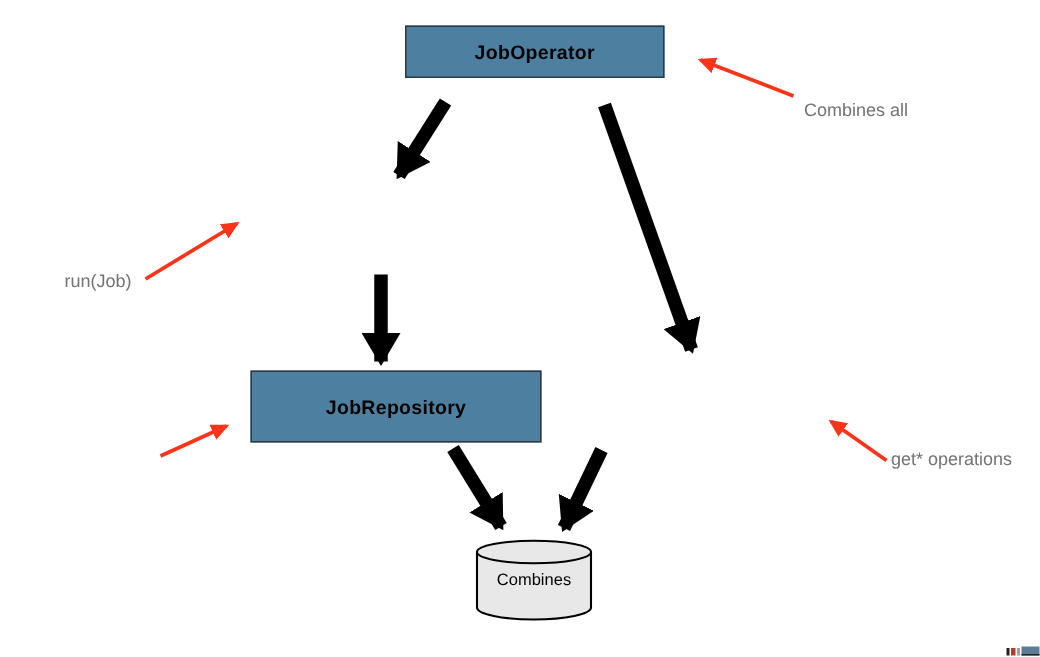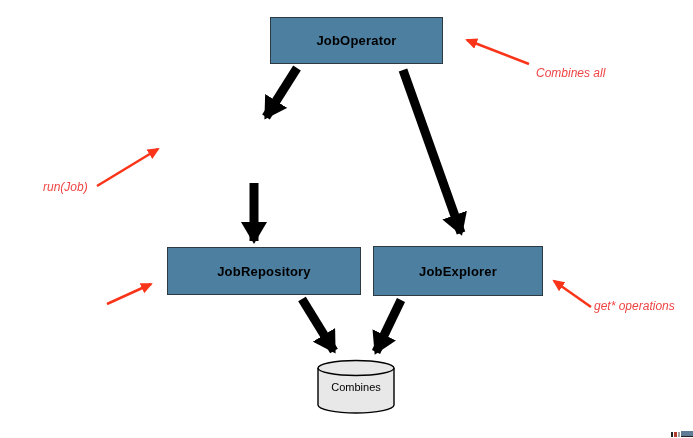--- a/index.html
+++ b/index.html
@@ -25,30 +25,29 @@
     border: 1.5px solid #2e3a42;
     display: flex; align-items: center; justify-content: center;
     box-sizing: border-box;
   }
   .node .label {
     font-weight: bold;
     font-size: 13px;
     color: #000000;
     letter-spacing: 0.2px;
   }
-  .node-joboperator   { left: 270px; top: 17px;  width: 173px; height: 47px; }
+  .node-joboperator   { left: 270px; top: 17px;  width: 173px; height: 35px; }
   .node-joblauncher   { left: 166px; top: 130px; width: 172px; height: 50px; }
   .node-jobrepository { left: 167px; top: 247px; width: 194px; height: 48px; }
   .node-jobexplorer   { left: 373px; top: 246px; width: 170px; height: 50px; }
   .annotation {
     position: absolute;
-    color: #ef4444;
+    color: #737373;
     font-size: 12px;
     white-space: nowrap;
-    font-style: italic;
   }
   .ann-combines-all   { left: 536px; top: 66px; }
   .ann-run-job        { left: 43px;  top: 180px; }
   .ann-crud           { left: 9px;   top: 312px; }
   .ann-get            { left: 594px; top: 299px; }
   .database {
     position: absolute;
     left: 316px; top: 359px;
     width: 80px; height: 56px;
   }
@@ -97,23 +96,20 @@
     <line x1="107" y1="304" x2="151" y2="284" stroke="#fa3419" stroke-width="2.5" marker-end="url(#rhead)"></line>
     <line x1="591" y1="307" x2="554" y2="281" stroke="#fa3419" stroke-width="2.5" marker-end="url(#rhead)"></line>
   </svg>
 
   <div class="node node-joboperator">
     <span class="label">JobOperator</span>
   </div>
   <div class="node node-jobrepository">
     <span class="label">JobRepository</span>
   </div>
-  <div class="node node-jobexplorer">
-    <span class="label">JobExplorer</span>
-  </div>
 
   <div class="database">
     <svg width="80" height="56" viewBox="0 0 80 56" xmlns="http://www.w3.org/2000/svg">
       <path d="M2,9 L2,46 A38,8 0 0 0 78,46 L78,9" fill="#e8e8e8" stroke="#000000" stroke-width="1.4"></path>
       <ellipse cx="40" cy="9" rx="38" ry="7.5" fill="#e8e8e8" stroke="#000000" stroke-width="1.4"></ellipse>
     </svg>
     <span class="db-label">Combines</span>
   </div>
 
   <div class="annotation ann-combines-all">Combines all</div>

